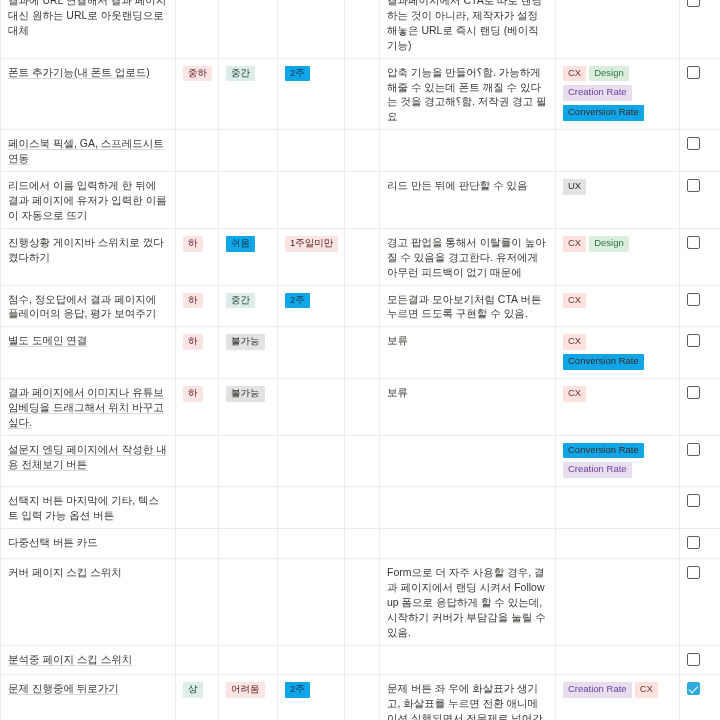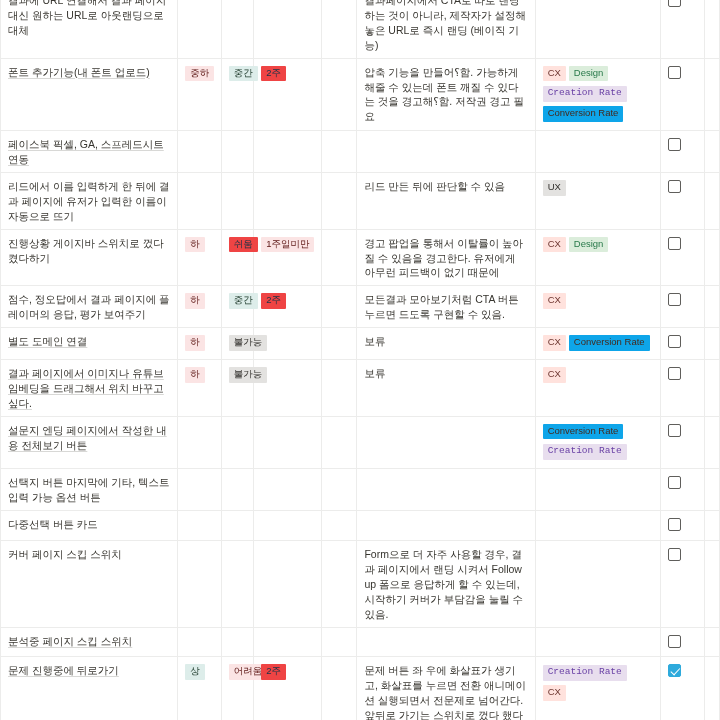--- a/index.html
+++ b/index.html
@@ -20,21 +20,21 @@
     border-right: 1px solid #ececeb;
     border-bottom: 1px solid #ececeb;
     vertical-align: top;
     padding: 6px 7px 5px 7px;
     font-size: 10.5px;
     line-height: 1.42;
     color: #37352f;
   }
   td.c-title   { width: 175px; border-left: 1px solid #ececeb; }
   td.c-prio    { width: 43px; }
-  td.c-diff    { width: 32px; }
+  td.c-diff    { width: 59px; }
   td.c-time    { width: 67px; }
   td.c-blank   { width: 35px; }
   td.c-note    { width: 176px; }
   td.c-tags    { width: 124px; }
   td.c-check   { width: 43px; text-align:left; }
   td.c-last    { width: 12px; border-right: none; }
 
   .title-text { color:#37352f; }
   .title-text.link {
     text-decoration: underline;
@@ -49,24 +49,24 @@
     font-size: 9.5px;
     line-height: 1.35;
     margin: 0 3px 3px 0;
     white-space: nowrap;
     color: #37352f;
   }
 
   
   .p-pink    { background:#fbe4e4; color:#5d1715; }
   .p-green   { background:#ddedea; color:#1c3829; }
-  .p-blue    { background:#ef4444; color:#183347; }
+  .p-blue    { background:#0ea5e9; color:#183347; }
   .p-gray    { background:#e3e2e0; color:#32302c; }
   .p-red     { background:#ffe2dd; color:#6e3630; }
-  .p-lilac   { background:#e8deee; color:#6940a5;font-family:Liberation Mono, monospace; }
+  .p-lilac   { background:#e8deee; color:#6940a5; }
   .p-lgreen  { background:#dbeddb; color:#28794a; }
   .p-brown   { background:#0ea5e9; color:#442a1e; }
 
   .chk {
     width: 13px; height: 13px;
     display: inline-block;
     border: 1.6px solid #5f5e5b;
     border-radius: 2px;
     background: #fff;
     position: relative;

